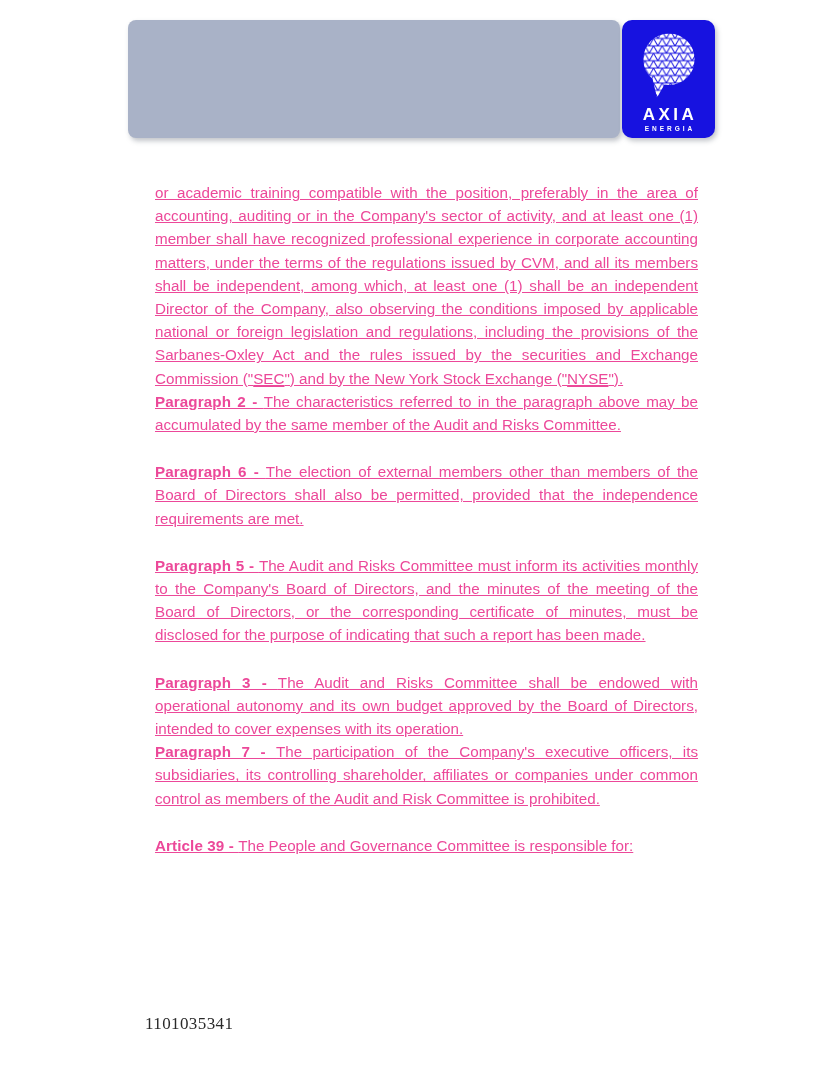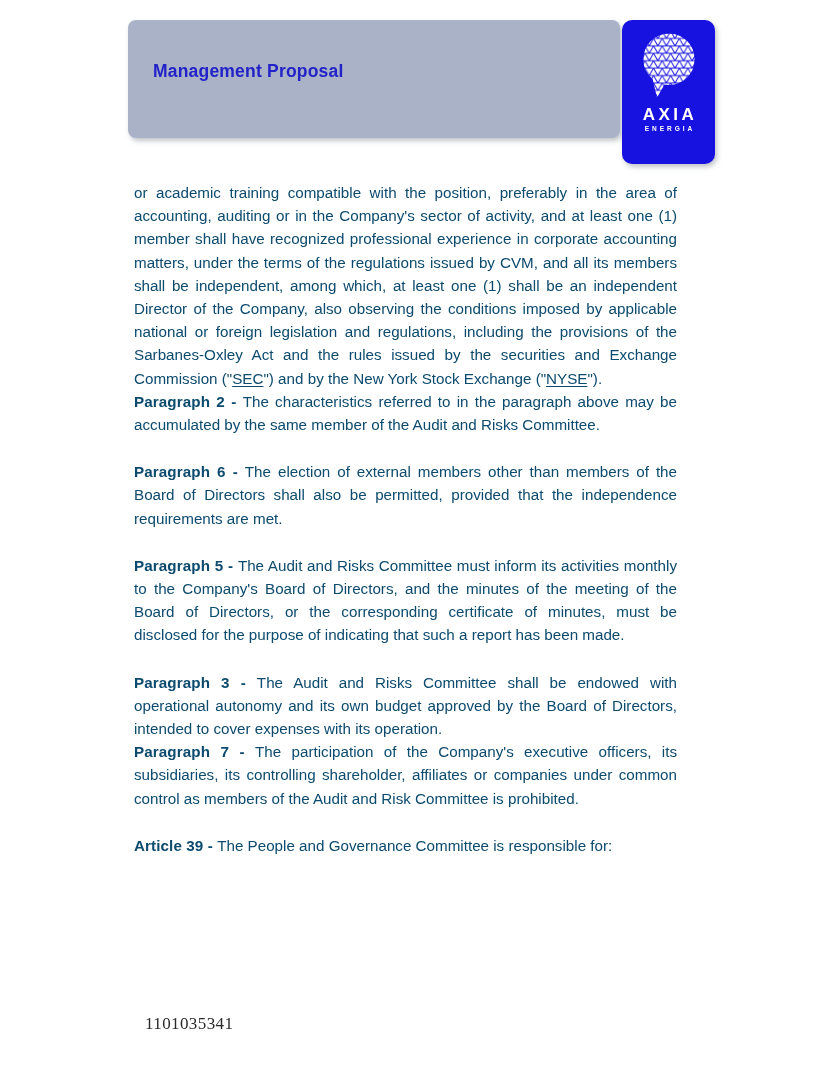--- a/index.html
+++ b/index.html
@@ -26,63 +26,63 @@
     font-weight: bold;
     font-size: 17.5px;
     line-height: 21px;
     letter-spacing: .2px;
     white-space: nowrap;
   }
 
   
   .logo-box {
     position: absolute; left: 622px; top: 20px;
-    width: 93px; height: 144px;
+    width: 93px; height: 118px;
     background: var(--logo-bg, #1712e0);
     border-radius: 10px;
     box-shadow: 2px 3px 5px rgba(120,126,138,.45);
     display: flex; flex-direction: column; align-items: center;
   }
   .logo-sphere { margin-top: 11px; width: 64px; height: 72px; }
   .logo-word {
     color: #ffffff; font-weight: bold; font-size: 17px;
     letter-spacing: 3.5px; line-height: 17px; margin-top: 3px;
     padding-left: 3px; 
   }
   .logo-sub {
     color: #ffffff; font-size: 6.5px; font-weight: bold;
     letter-spacing: 3px; margin-top: 2px; padding-left: 3px;
   }
 
   
   .body-text {
-    position: absolute; left: 134px; top: 181px; width: 543px;
+    position: absolute; left: 155px; top: 181px; width: 543px;
     font-size: 15.2px; line-height: 23.2px;
-    color: #0c4a6e;
+    color: #ec4899;
+    text-decoration: underline;
   }
   p.para { margin: 0; text-align: justify; }
   p.para.spacer { margin-top: 24px; }
   p.para b { letter-spacing: .1px; }
   p.para u { text-underline-offset: 2px; }
 
   
   .footer {
     position: absolute; left: 145px; top: 1014px;
     font-family: "Liberation Serif", serif;
     font-size: 17px; color: #2a2a2a; letter-spacing: .4px;
   }
 </style>
 </head>
 <body>
 
 <div class="page">
 
   <div class="banner">
     <div class="banner-title">
-      <div>Management Proposal</div>
     </div>
   </div>
 
   <div class="logo-box">
     <svg class="logo-sphere" viewBox="0 0 66 84" xmlns="http://www.w3.org/2000/svg" aria-hidden="true">
       <defs>
         <pattern id="triPat" width="10" height="8.66" patternUnits="userSpaceOnUse">
           <path d="M1.1,8.05 L5,1.15 L8.9,8.05 Z" fill="#ffffff"></path>
           <path d="M5.9,0.5 L14.1,0.5 L10,7.55 Z" fill="#ffffff"></path>
           <path d="M-4.1,0.5 L4.1,0.5 L0,7.55 Z" fill="#ffffff"></path>

